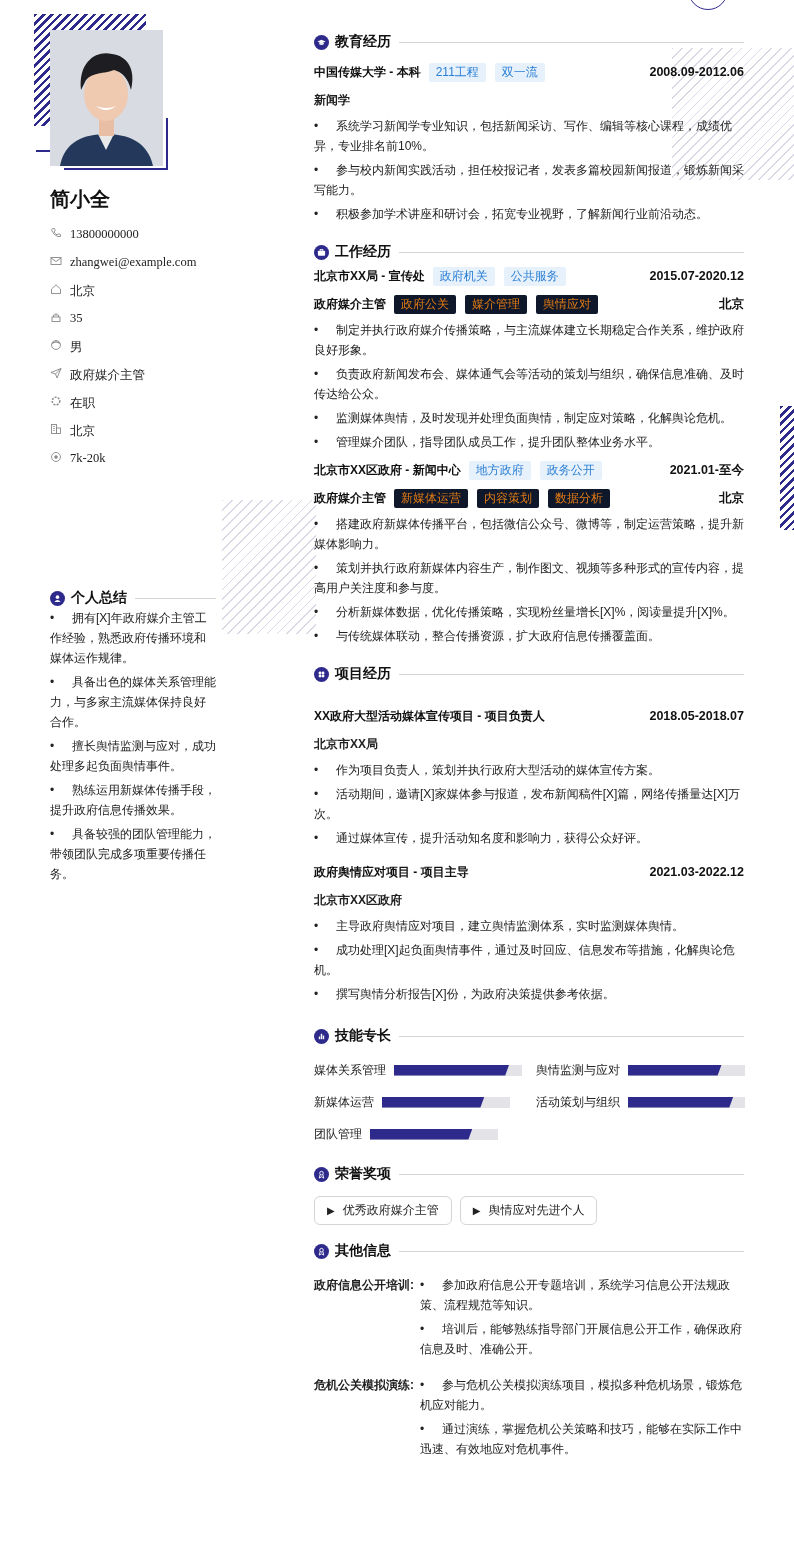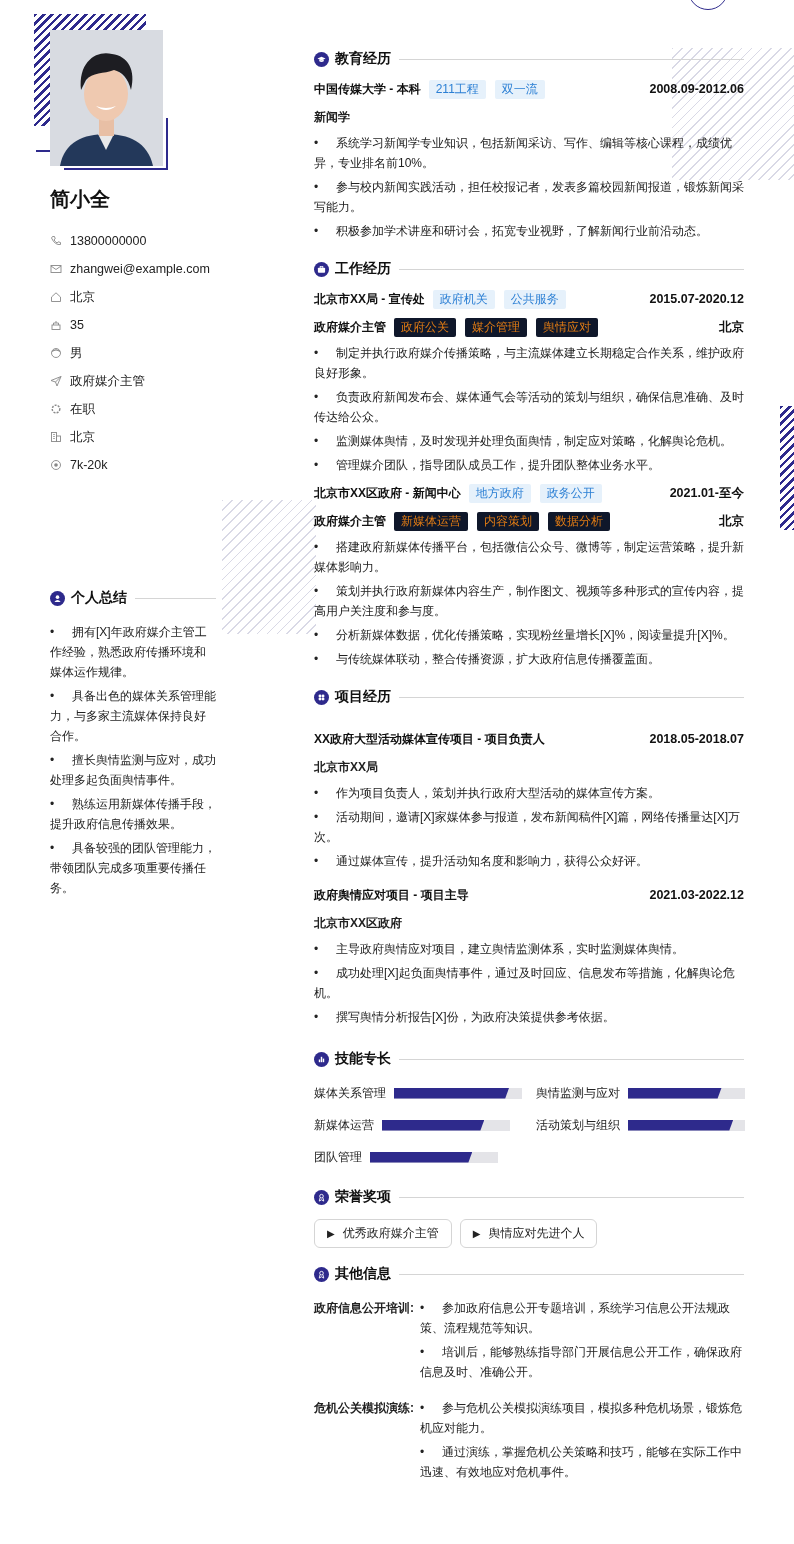--- a/index.html
+++ b/index.html
@@ -16,35 +16,35 @@
   .photo-line { left: 36px; top: 150px; width: 16px; height: 2px; background: #2e2a8c; }
   .photo { position: absolute; left: 50px; top: 30px; width: 113px; height: 136px; background: #d9dbe0; overflow: hidden; }
   .circle-deco { left: 688px; top: -30px; width: 40px; height: 40px; border: 1.5px solid #2e2a8c; border-radius: 50%; }
   .light-tr { left: 672px; top: 48px; width: 122px; height: 132px; }
   .dark-right { left: 780px; top: 406px; width: 14px; height: 124px; }
   .light-mid { left: 222px; top: 500px; width: 94px; height: 134px; }
 
   
   .name { position: absolute; left: 50px; top: 186px; font-size: 20px; font-weight: bold; color: #111; }
   .info-list { position: absolute; left: 50px; top: 227px; list-style: none; }
-  .info-item { height: 28px; display: flex; align-items: center; font-size: 12.5px; color: #222; }
+  .info-item { height: 28px; display: flex; align-items: flex-start; font-size: 12.5px; color: #222; font-family: Liberation Serif, serif; }
   .info-icon { width: 12px; height: 12px; margin-right: 8px; color: #777; display: inline-flex; align-items: center; justify-content: center; }
   .info-icon svg { width: 12px; height: 12px; }
 
   .summary { position: absolute; left: 50px; top: 588px; width: 166px; }
   .sec-head { display: flex; align-items: center; height: 20px; }
   .sec-icon { width: 15px; height: 15px; border-radius: 50%; background: #2e2a8c; display: inline-flex; align-items: center; justify-content: center; margin-right: 6px; flex: none; }
   .sec-icon svg { width: 9px; height: 9px; }
   .sec-title { font-size: 14px; font-weight: bold; color: #111; white-space: nowrap; }
   .sec-line { flex: 1; height: 1px; background: #d5d5d5; margin-left: 8px; }
-  .summary ul { list-style: none; margin-top: 14px; }
+  .summary ul { list-style: none; }
   .summary li { font-size: 12px; line-height: 20px; margin-bottom: 4px; color: #222; }
 
   
-  .main { position: absolute; left: 314px; top: 49px; width: 430px; }
+  .main { position: absolute; left: 314px; top: 32px; width: 430px; }
   .section { margin-bottom: 14px; }
   .entry-row { display: flex; align-items: center; justify-content: space-between; height: 28px; }
   .entry-left { display: flex; align-items: center; }
   .entry-title { font-size: 12px; font-weight: bold; color: #111; margin-right: 8px; }
   .entry-date { font-size: 12.5px; font-weight: bold; color: #111; }
   .tag { font-size: 12px; padding: 1px 7px; margin-right: 9px; border-radius: 2px; }
   .tag-blue { background: #e6f1fb; color: #2b7fd4; }
   .tag-orange { background: #0f172a; color: #e07b14; }
   .bullets { list-style: none; margin-top: 2px; }
   .bullets li { font-size: 12px; line-height: 20px; margin-bottom: 4px; color: #222; }
@@ -226,21 +226,21 @@
       <span class="sec-icon">
           <svg viewBox="0 0 10 10">
             <rect x="1" y="3" width="8" height="5.5" rx="1" fill="#fff"></rect>
             <rect x="3.5" y="1.5" width="3" height="2" fill="none" stroke="#fff" stroke-width="0.8"></rect>
           </svg>
         </span>
       <span class="sec-title">工作经历</span>
       <span class="sec-line"></span>
     </div>
 
-    <div style="margin-top:6px">
+    <div style="">
       <div class="entry-row">
         <div class="entry-left">
           <span class="entry-title">北京市XX局 - 宣传处</span>
           <span class="tag tag-blue">政府机关</span>
           <span class="tag tag-blue">公共服务</span>
         </div>
         <span class="entry-date">2015.07-2020.12</span>
       </div>
       <div class="entry-row">
         <div class="entry-left">

